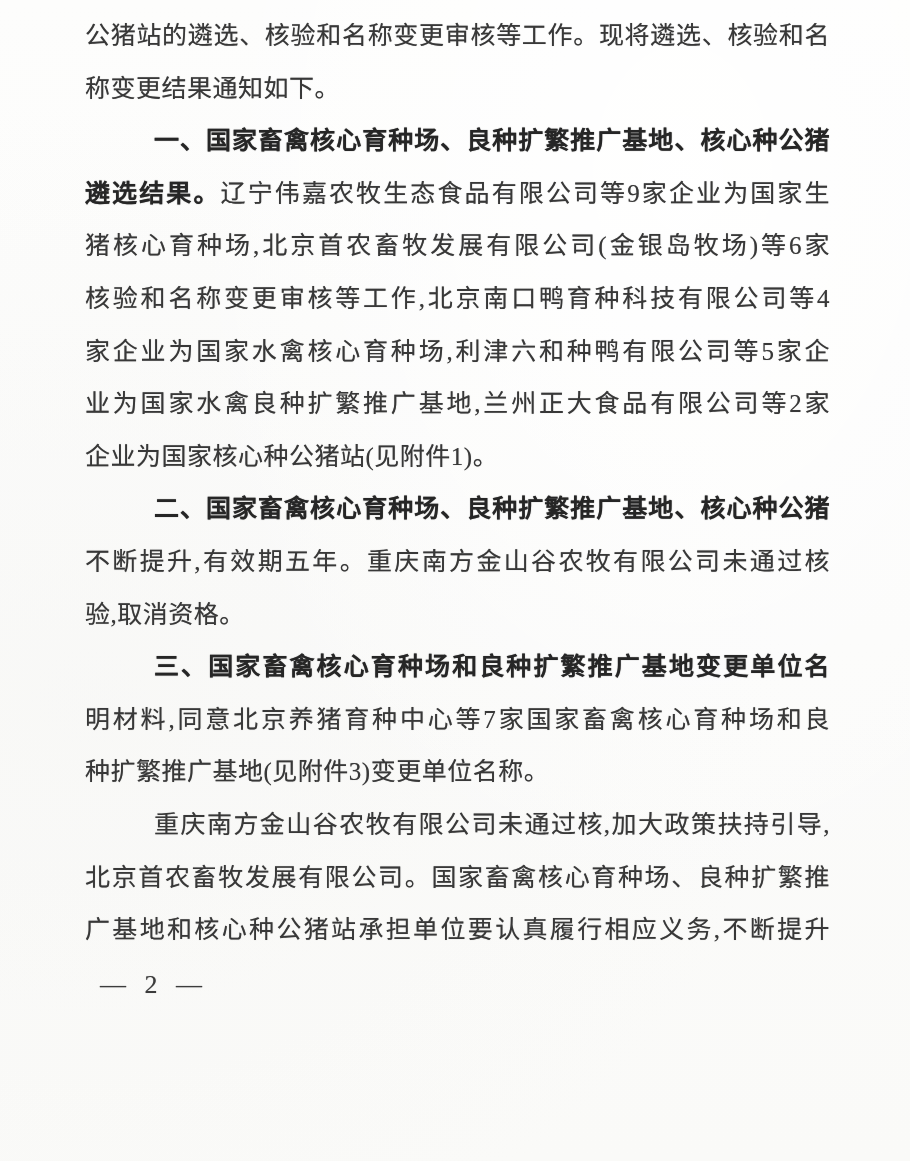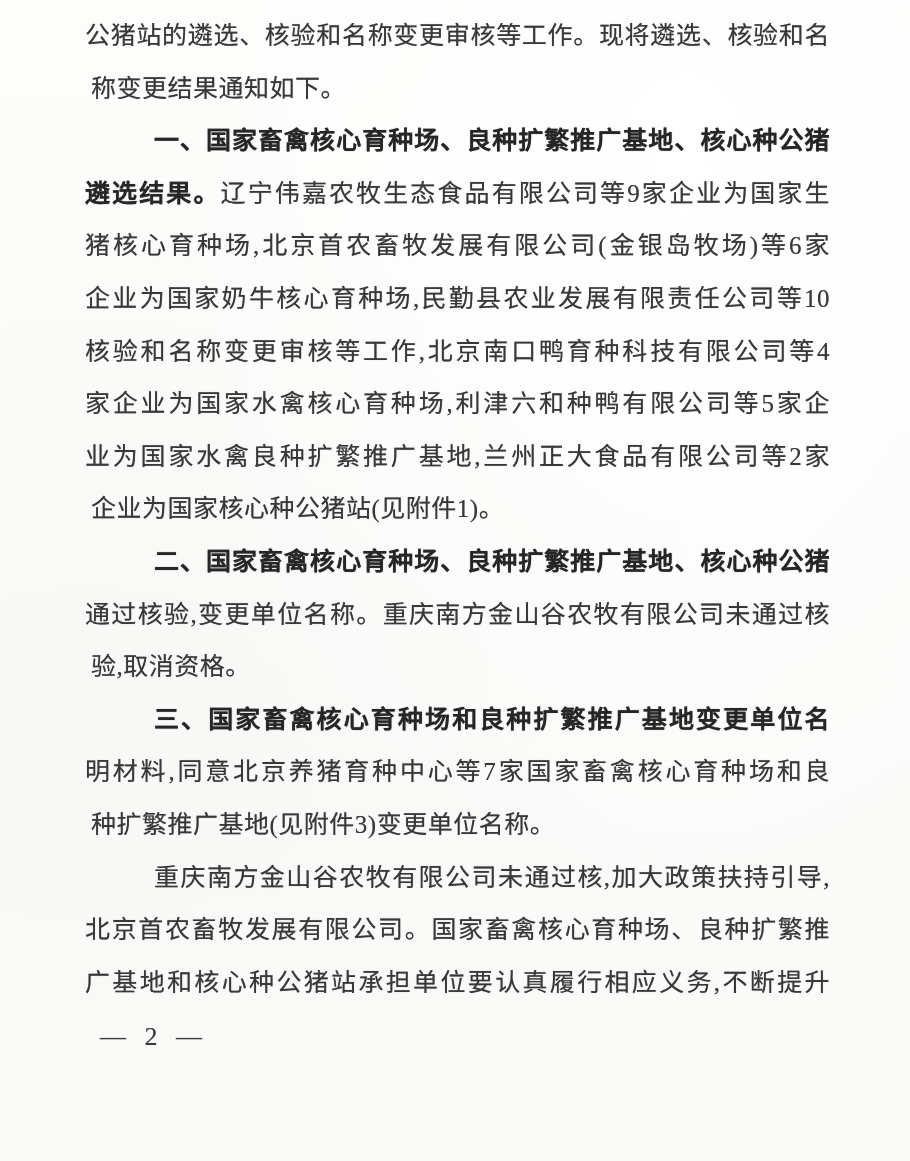--- a/index.html
+++ b/index.html
@@ -32,21 +32,20 @@
     letter-spacing: 0.5px;
     text-align: justify;
     text-align-last: justify;
     text-justify: inter-character;
     color: #383838;
     text-shadow: 0 0 0.7px rgba(55,55,55,0.55);
     overflow: hidden;
   }
   .line.no-stretch {
     text-align-last: left;
-    margin-left: 6px;
   }
   .line.indent {
     text-indent: 69px;
   }
   .line b {
     font-weight: 700;
     color: #262626;
     text-shadow: 0 0 0.9px rgba(30,30,30,0.65);
   }
   .footer {
@@ -62,27 +61,26 @@
 </head>
 <body>
 
 <div class="page">
   <div class="doc-body" id="doc-lines">
       <div class="line"><span>公猪站的遴选、核验和名称变更审核等工作。现将遴选、核验和名</span></div>
       <div class="line no-stretch"><span>称变更结果通知如下。</span></div>
       <div class="line indent"><b>一、国家畜禽核心育种场、良种扩繁推广基地、核心种公猪站</b></div>
       <div class="line"><b>遴选结果。</b><span>辽宁伟嘉农牧生态食品有限公司等9家企业为国家生</span></div>
       <div class="line"><span>猪核心育种场,北京首农畜牧发展有限公司(金银岛牧场)等6家</span></div>
-      <div class="line"><span>企业为国家奶牛核心育种场,民勤县农业发展有限责任公司等10</span></div>
       <div class="line"><span>核验和名称变更审核等工作,北京南口鸭育种科技有限公司等4</span></div>
       <div class="line"><span>家企业为国家水禽核心育种场,利津六和种鸭有限公司等5家企</span></div>
       <div class="line"><span>业为国家水禽良种扩繁推广基地,兰州正大食品有限公司等2家</span></div>
       <div class="line no-stretch"><span>企业为国家核心种公猪站(见附件1)。</span></div>
       <div class="line indent"><b>二、国家畜禽核心育种场、良种扩繁推广基地、核心种公猪站</b></div>
-      <div class="line"><span>通过核验,变更单位名称。重庆南方金山谷农牧有限公司未通过核</span></div>
+      <div class="line"><span>不断提升,有效期五年。重庆南方金山谷农牧有限公司未通过核</span></div>
       <div class="line no-stretch"><span>验,取消资格。</span></div>
       <div class="line indent"><b>三、国家畜禽核心育种场和良种扩繁推广基地变更单位名称。</b></div>
       <div class="line"><span>明材料,同意北京养猪育种中心等7家国家畜禽核心育种场和良</span></div>
       <div class="line no-stretch"><span>种扩繁推广基地(见附件3)变更单位名称。</span></div>
       <div class="line indent"><span>重庆南方金山谷农牧有限公司未通过核,加大政策扶持引导,调</span></div>
       <div class="line"><span>北京首农畜牧发展有限公司。国家畜禽核心育种场、良种扩繁推</span></div>
       <div class="line"><span>广基地和核心种公猪站承担单位要认真履行相应义务,不断提升</span></div>
     </div>
   <div class="footer">— 2 —</div>
 </div>

